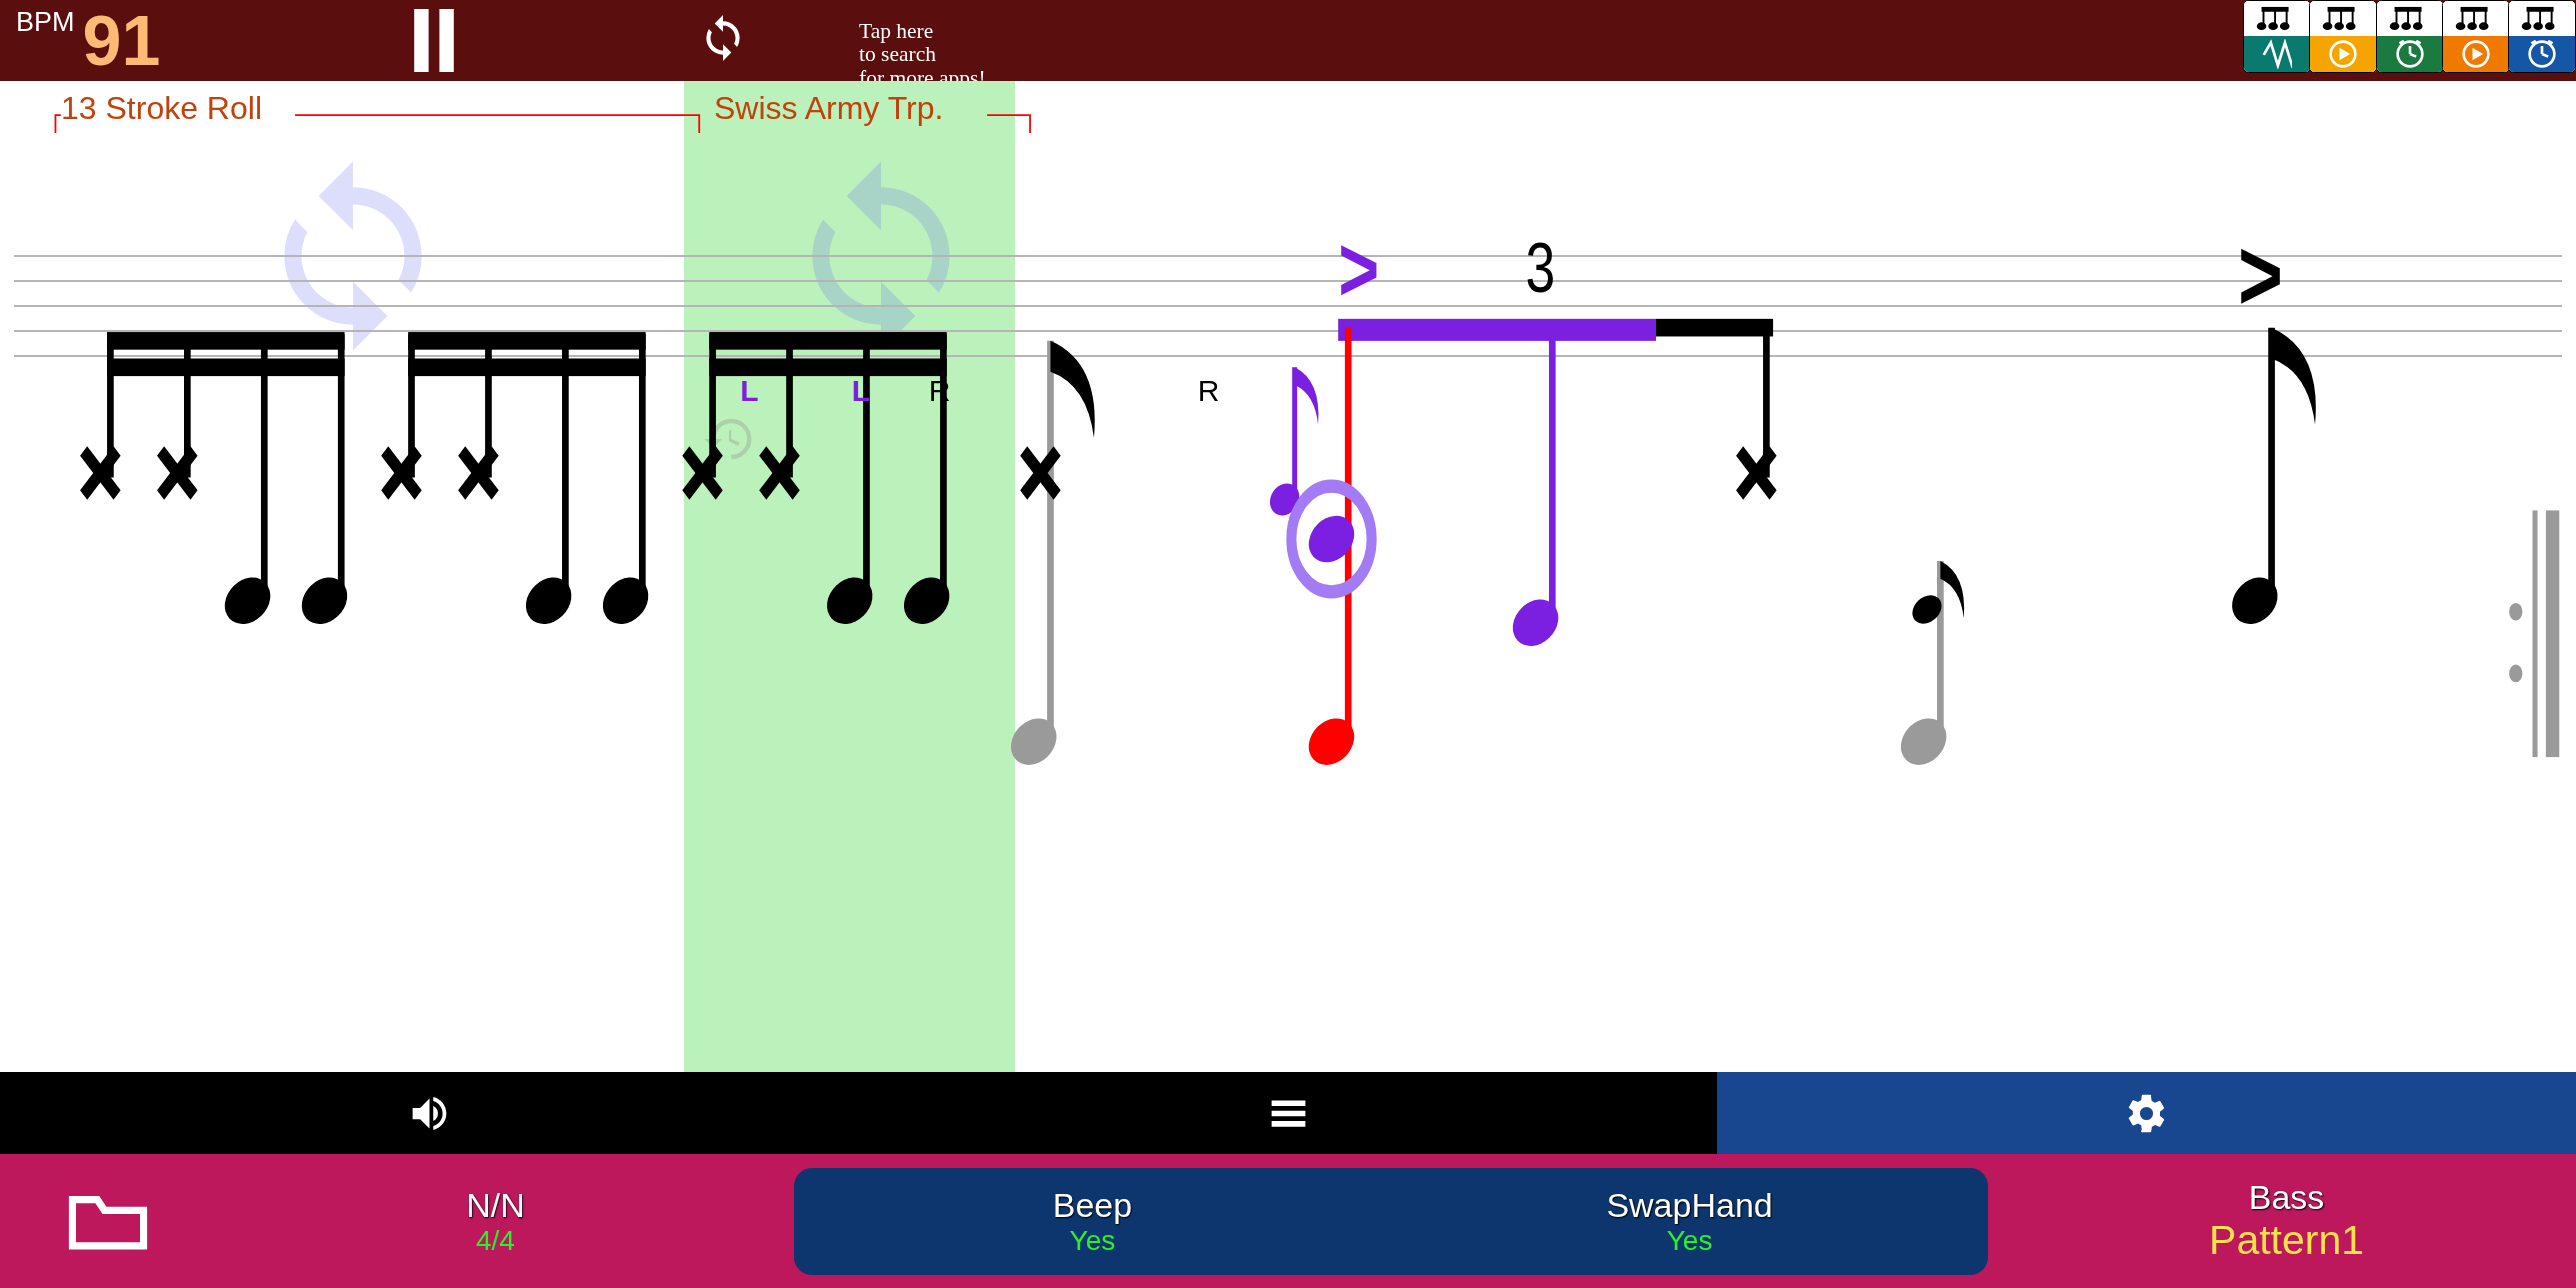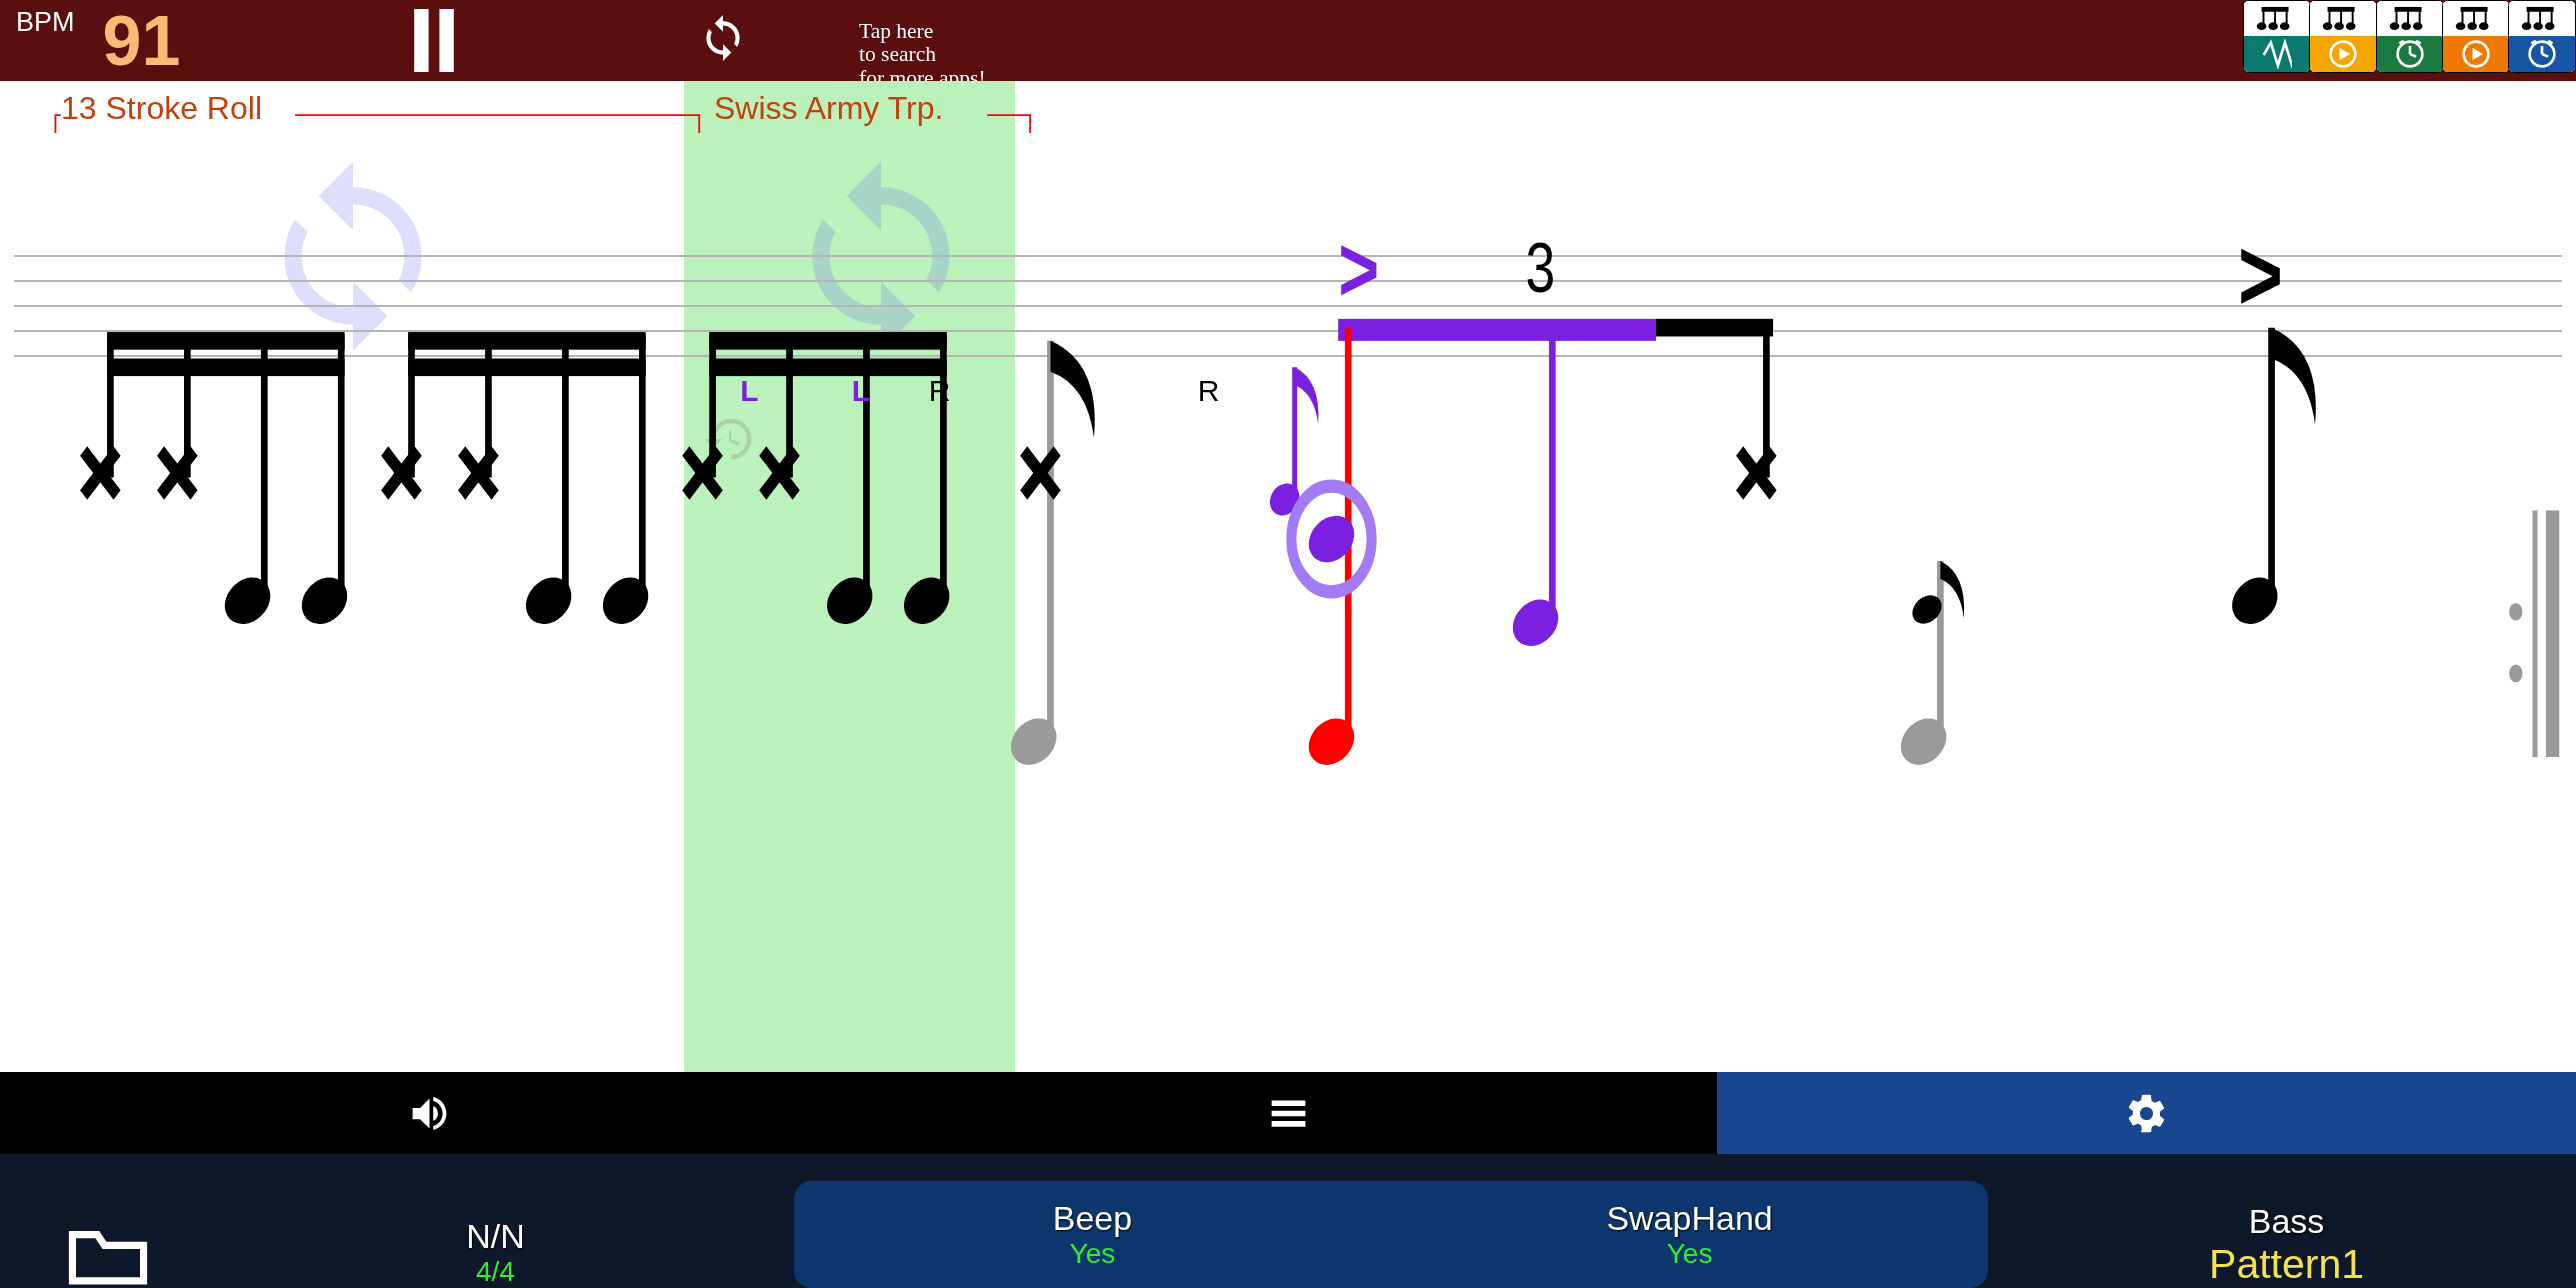--- a/index.html
+++ b/index.html
@@ -9,21 +9,21 @@
   
   .topbar {
     background: #5a0e0e;
     height: 81px;
     display: flex;
     align-items: center;
     color: #fff;
     position: relative;
   }
   .bpm-area { display: flex; align-items: flex-start; padding-left: 16px; }
-  .bpm-label { font-size: 27px; color: #fff; margin-top: 1.8px; margin-right: 28px; }
+  .bpm-label { font-size: 27px; color: #fff; margin-top: 1.8px; margin-right: 8px; }
   .bpm-value { font-size: 70px; font-weight: bold; color: #fdba74; line-height: 1; }
   .pause-btn svg, .loop-btn svg { display:block; }
   .search-text {
     font-family: Liberation Serif, serif;
     font-size: 21.5px; line-height: 1.1; white-space: pre;
     margin-left: auto; margin-right: 9px; margin-top: 18px;
   }
   .pause-btn { position:absolute; left:407px; top:9px; }
   .loop-btn  { position:absolute; left:698px; top:12.5px; }
   .search-block { position:absolute; left:859px; top:1.8px; }
@@ -62,21 +62,21 @@
   .sticking .purple { color:#7b1fe0; font-weight:bold; }
 
   
   .tab-row { display:flex; height:82px; }
   .tab { flex:1; display:flex; align-items:center; justify-content:center; }
   .tab-black { background:#000; }
   .tab-blue  { background:#18468f; }
   .tab svg { width:45px; height:45px; fill:#fff; }
 
   
-  .settings { background:#0f172a; height:134px; display:flex; align-items:flex-end; padding:0 18px; gap:27px; }
+  .settings { background:#be185d; height:134px; display:flex; align-items:center; padding:0 18px; gap:27px; }
   .folder-slot { width:179px; display:flex; justify-content:center; }
   .setting { flex:1; display:flex; flex-direction:column; align-items:center; justify-content:center; }
   .group-box { background:#0e366e; border-radius:18px; display:flex; flex:2.2; height:107px; align-items:center; }
   .setting-label { font-size:34px; color:#fff; text-shadow:0.9px 0.9px 1.8px #000; }
   .setting-val-green  { font-size:28px; color:#2af02a; }
   .setting-val-yellow { font-size:41px; color:#f3e24a; }
 
 </style>
 </head>
 <body>

